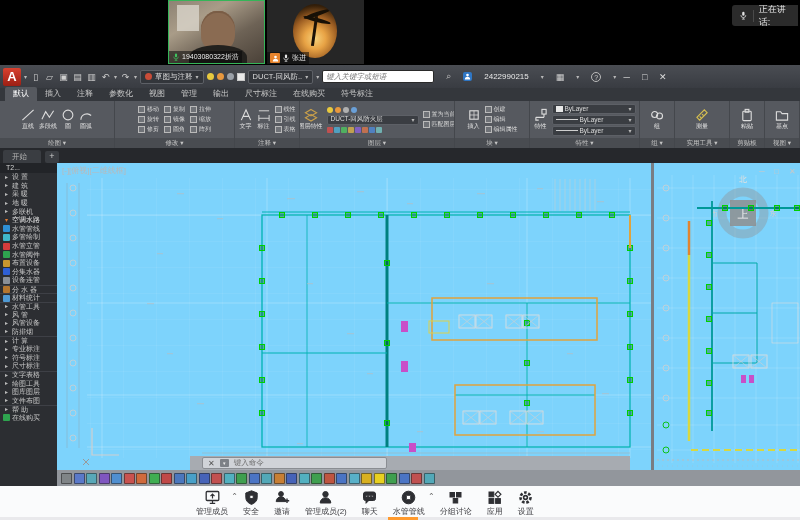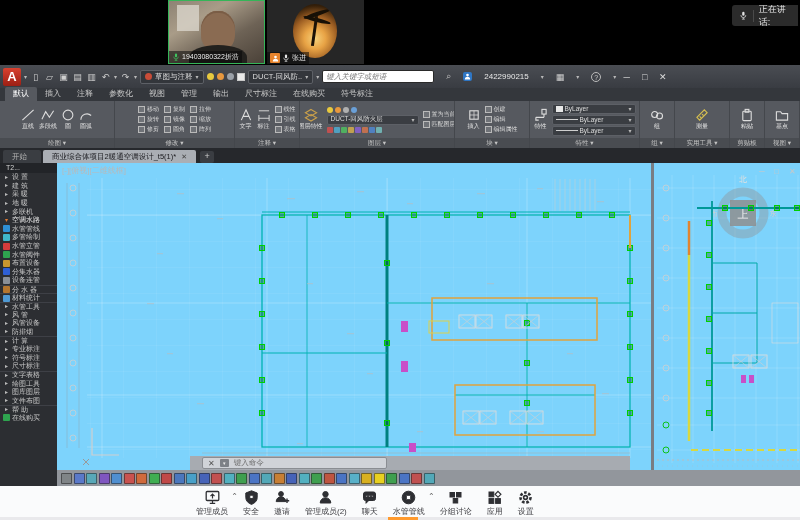--- a/index.html
+++ b/index.html
@@ -534,24 +534,20 @@
   </div>
 
   <div id="filetabs" class="abs">
     <span style="display:flex;align-items:flex-end;gap:2px">
 
         <span class="ftab">
           <span>开始</span>
           <span class="x"></span>
         </span>
 
-        <span class="ftab active">
-          <span>商业综合体项目2暖通空调设计_t5(1)*</span>
-          <span class="x">✕</span>
-        </span>
       </span>
     <span id="newtab">+</span>
   </div>
 
   <div id="workarea" class="abs">
     <div id="sidebar">
       <div id="sbtitle">T2...</div>
       <div>
 
           <div class="sb-item g">

